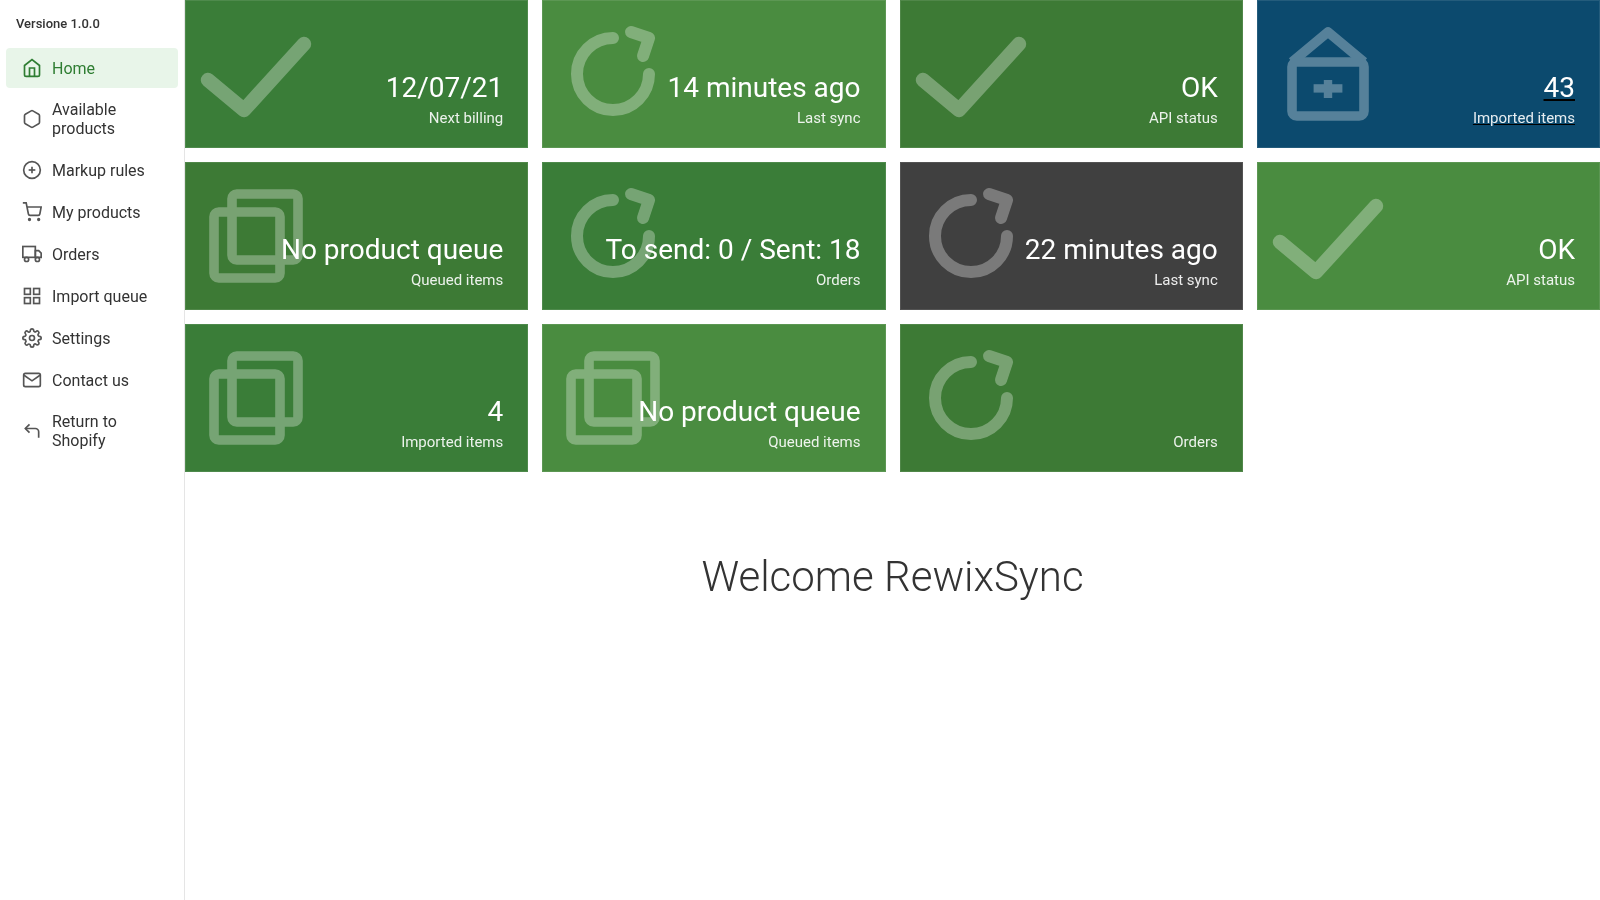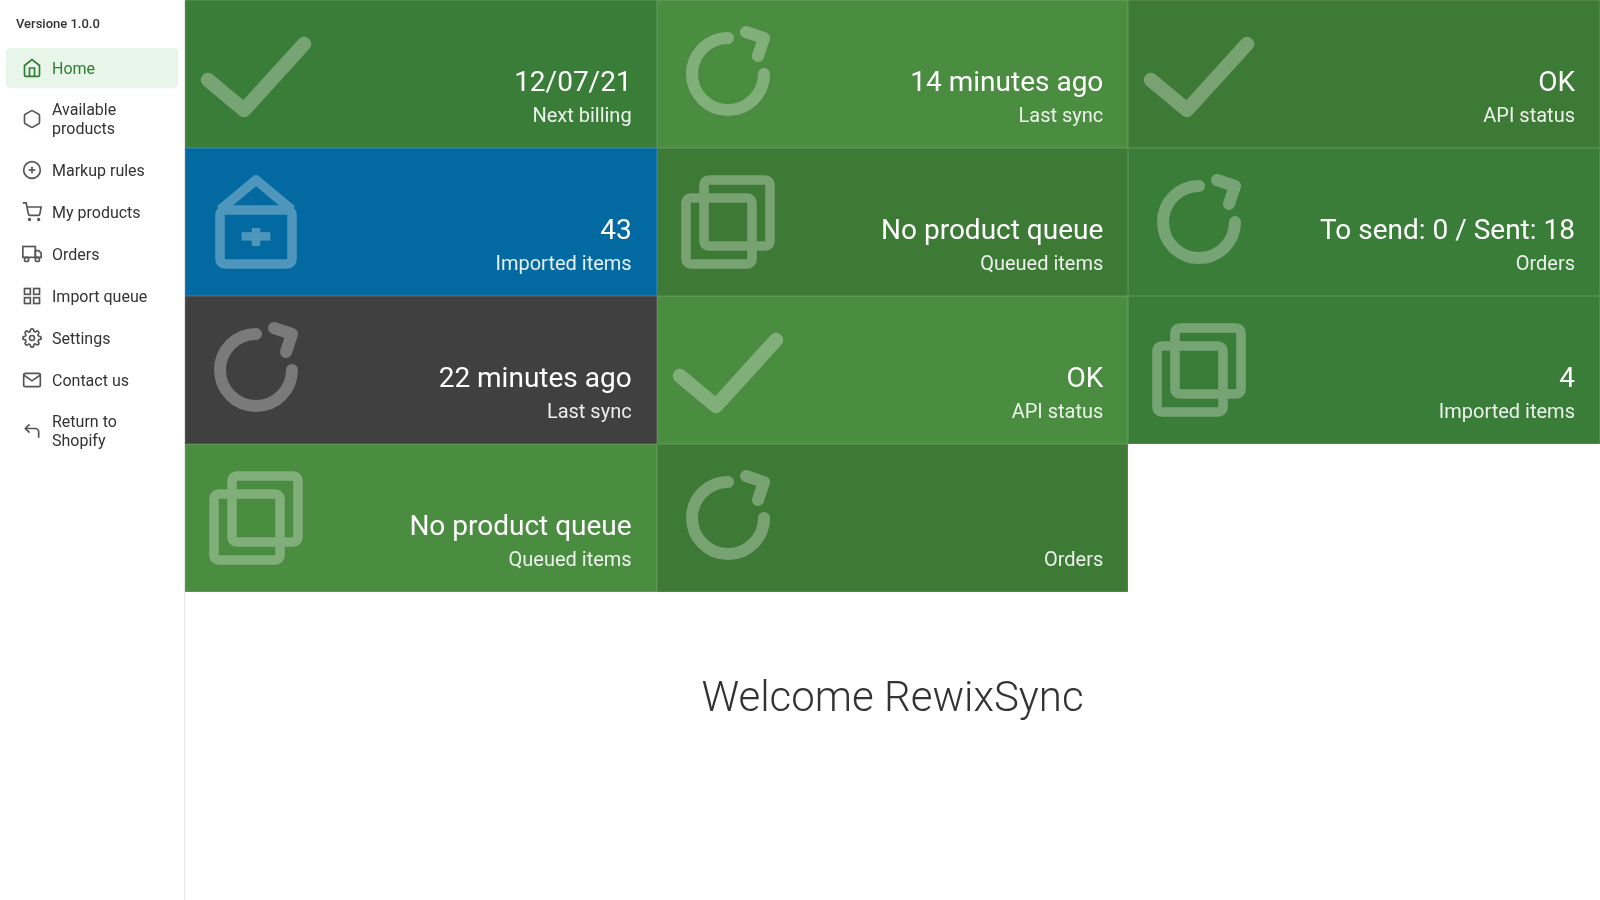--- a/index.html
+++ b/index.html
@@ -47,22 +47,22 @@
     
     #main {
       flex: 1;
       overflow-y: auto;
       background: #fff;
     }
 
     
     .dashboard-grid {
       display: grid;
-      grid-template-columns: repeat(3, 1fr);
-      gap: 0;
+      grid-template-columns: repeat(4, 1fr);
+      gap: 14px;
     }
 
     .stat-card {
       position: relative;
       overflow: hidden;
       min-height: 148px;
       display: flex;
       flex-direction: column;
       justify-content: flex-end;
       padding: 20px 24px;
@@ -87,33 +87,33 @@
     .stat-card .stat-value {
       font-size: 28px;
       font-weight: 400;
       color: #fff;
       line-height: 1.2;
       position: relative;
       z-index: 1;
       text-align: right;
     }
     .stat-card .stat-label {
-      font-size: 20px;
+      font-size: 15px;
       color: rgba(255,255,255,0.9);
       position: relative;
       z-index: 1;
       text-align: right;
       margin-top: 4px;
     }
 
     
     .row1-c1 { background: #3a7d38; }
     .row1-c2 { background: #4a8c40; }
     .row1-c3 { background: #3d7a35; }
-    .row2-c1 { background: #0369a1; }
+    .row2-c1 { background: #0c4a6e; text-decoration: underline; }
     .row2-c2 { background: #3d7a35; }
     .row2-c3 { background: #3a7d38; }
     .row3-c1 { background: #404040; }
     .row3-c2 { background: #4a8c40; }
     .row3-c3 { background: #3a7d38; }
     .row4-c1 { background: #4a8c40; }
     .row4-c2 { background: #3d7a35; }
 
     
     .welcome-section {

